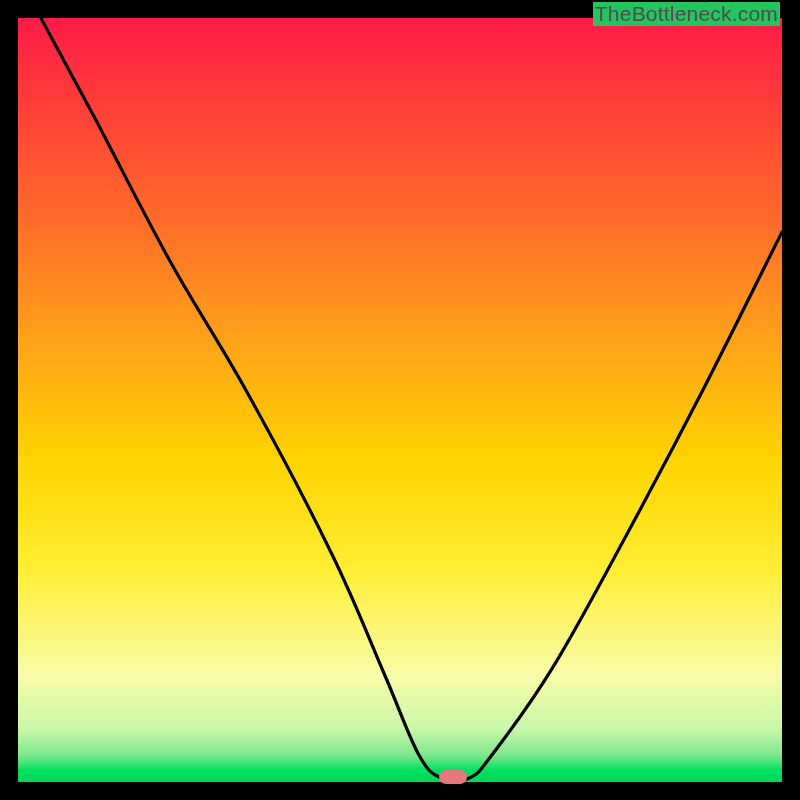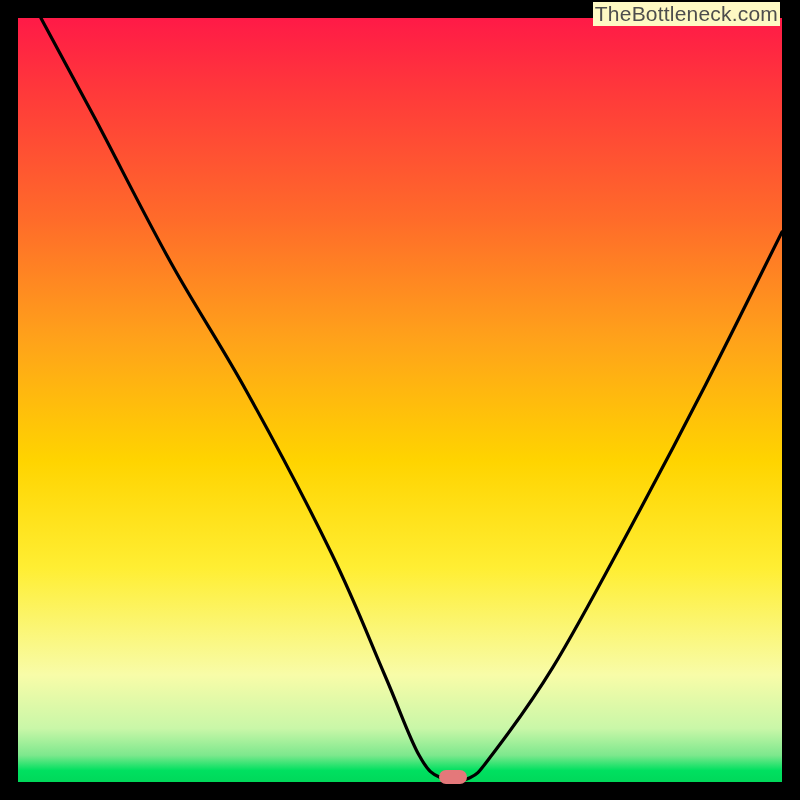--- a/index.html
+++ b/index.html
@@ -39,21 +39,21 @@
   }
   .attribution {
     position: absolute;
     top: -16px; 
     right: 2px;
     z-index: 5;
     color: #4d4d4d;
     font-size: 21px;
     font-weight: 500;
     letter-spacing: 0.2px;
-    background: #fef9c3;
+    background: #22c55e;
     padding: 0 2px;
   }
   .curve-svg {
     position: absolute;
     inset: 0;
     width: 100%;
     height: 100%;
   }
   .curve-path {
     fill: none;

